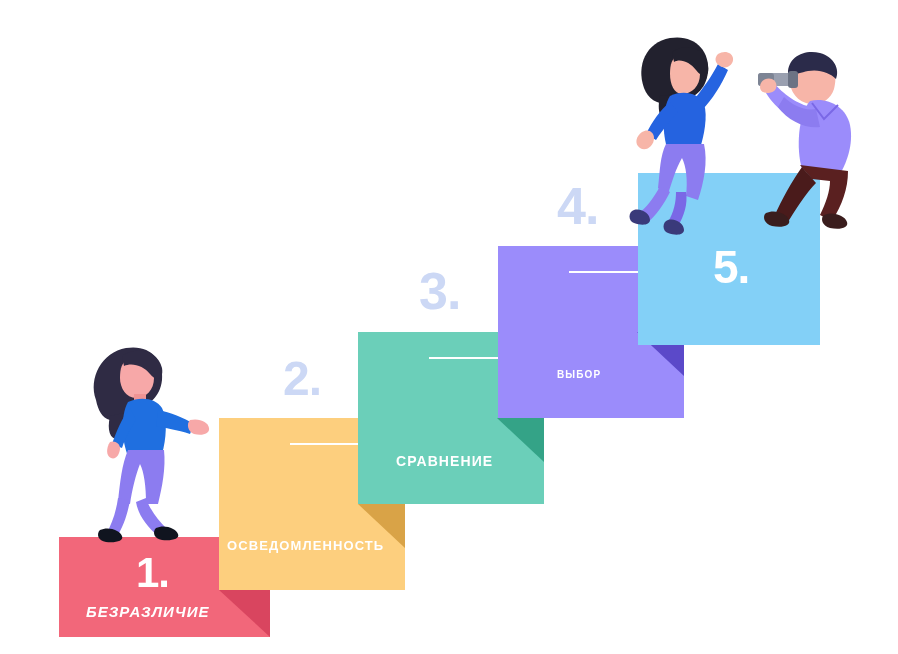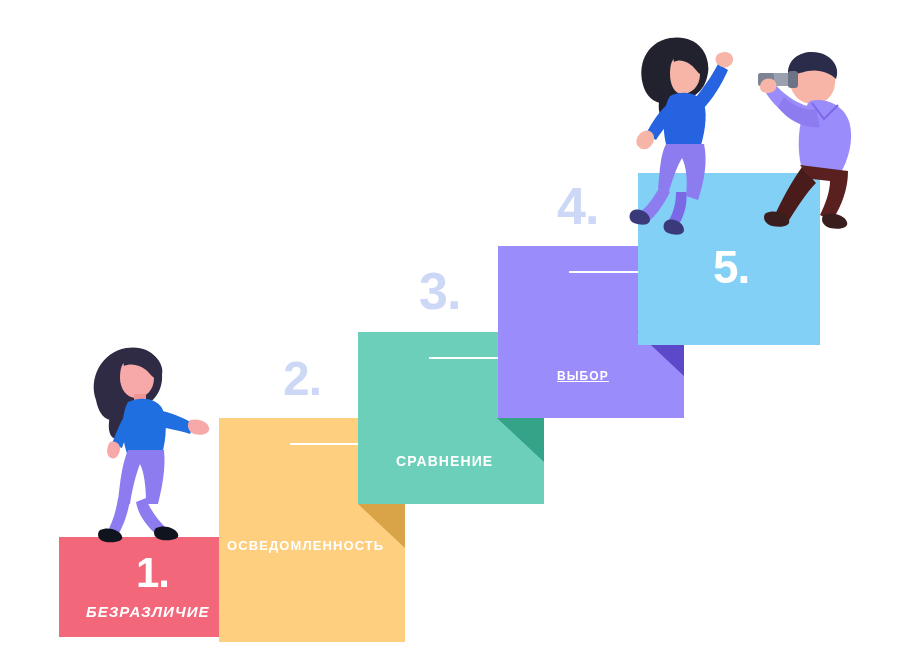--- a/index.html
+++ b/index.html
@@ -42,21 +42,21 @@
   <div class="step" style="left:59px;top:537px;width:211px;height:100px;">
     <div class="face" style="background:#f2677a;"></div>
 
     <div class="shadow" style="left:160px;top:53px;width:51px;height:47px;
                 background:#d9455f;
                 clip-path:polygon(0 0,100% 100%,100% 0);"></div>
     <div class="step-num" style="left:77px;top:15px;font-size:42px;color:#ffffff;">1.</div>
     <div class="step-label" style="left:27px;top:66px;font-size:15px;font-style:italic;">БЕЗРАЗЛИЧИЕ</div>
   </div>
 
-  <div class="step" style="left:219px;top:418px;width:186px;height:224px;">
+  <div class="step" style="left:219px;top:418px;width:186px;height:172px;">
     <div class="face" style="background:#fdcf7e;"></div>
     <div class="shadow" style="left:139px;top:86px;width:47px;height:44px;
                 background:#d9a347;
                 clip-path:polygon(0 0,100% 100%,100% 0);"></div>
     <div class="step-label" style="left:8px;top:120px;font-size:13px;">ОСВЕДОМЛЕННОСТЬ</div>
     <div class="arrow" style="left:71px;top:25px;width:122px;">
       <div class="bar"></div>
       <div class="head"></div>
     </div>
   </div>
@@ -73,21 +73,21 @@
       <div class="head"></div>
     </div>
   </div>
   <div class="step-num" style="left:419px;top:265px;font-size:52px;color:#ccd8f5;">3.</div>
 
   <div class="step" style="left:498px;top:246px;width:186px;height:172px;">
     <div class="face" style="background:#9b8cfb;"></div>
     <div class="shadow" style="left:139px;top:86px;width:47px;height:44px;
                 background:#5b49c9;
                 clip-path:polygon(0 0,100% 100%,100% 0);"></div>
-    <div class="step-label" style="left:59px;top:123px;font-size:12px;text-decoration:underline;">ВЫБОР</div>
+    <div class="step-label" style="left:59px;top:123px;font-size:10px;">ВЫБОР</div>
     <div class="arrow" style="left:71px;top:25px;width:122px;">
       <div class="bar"></div>
       <div class="head"></div>
     </div>
   </div>
   <div class="step-num" style="left:557px;top:180px;font-size:52px;color:#ccd8f5;">4.</div>
 
   <div class="step" style="left:638px;top:173px;width:182px;height:172px;">
     <div class="face" style="background:#83d0f7;"></div>
     <div class="step-num" style="left:75px;top:71px;font-size:46px;color:#ffffff;">5.</div>

